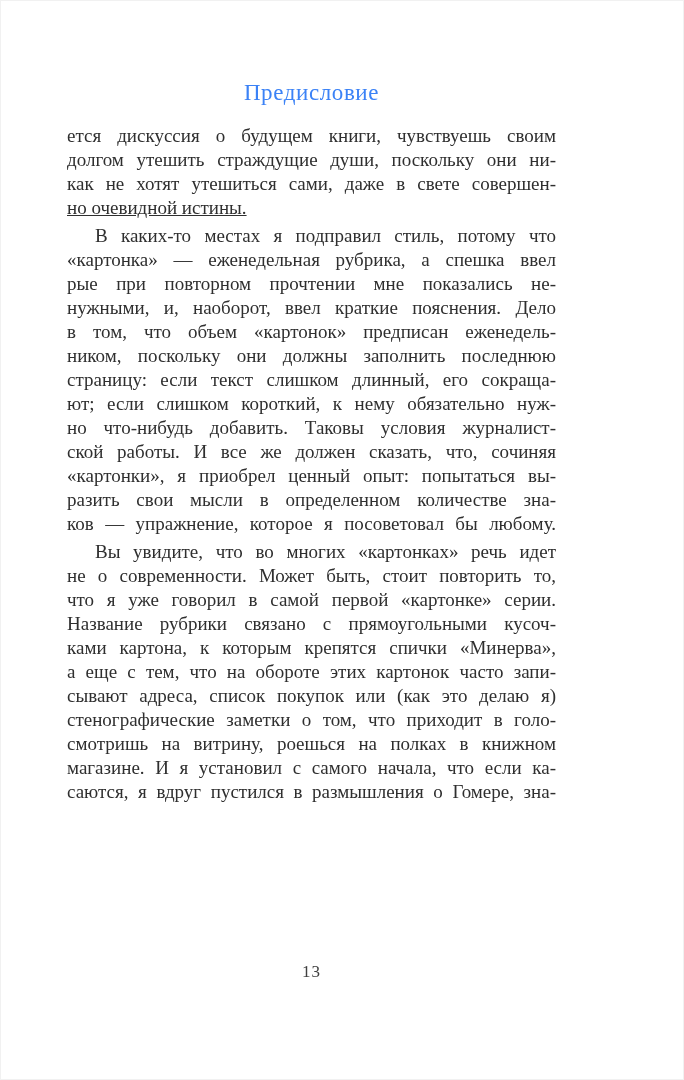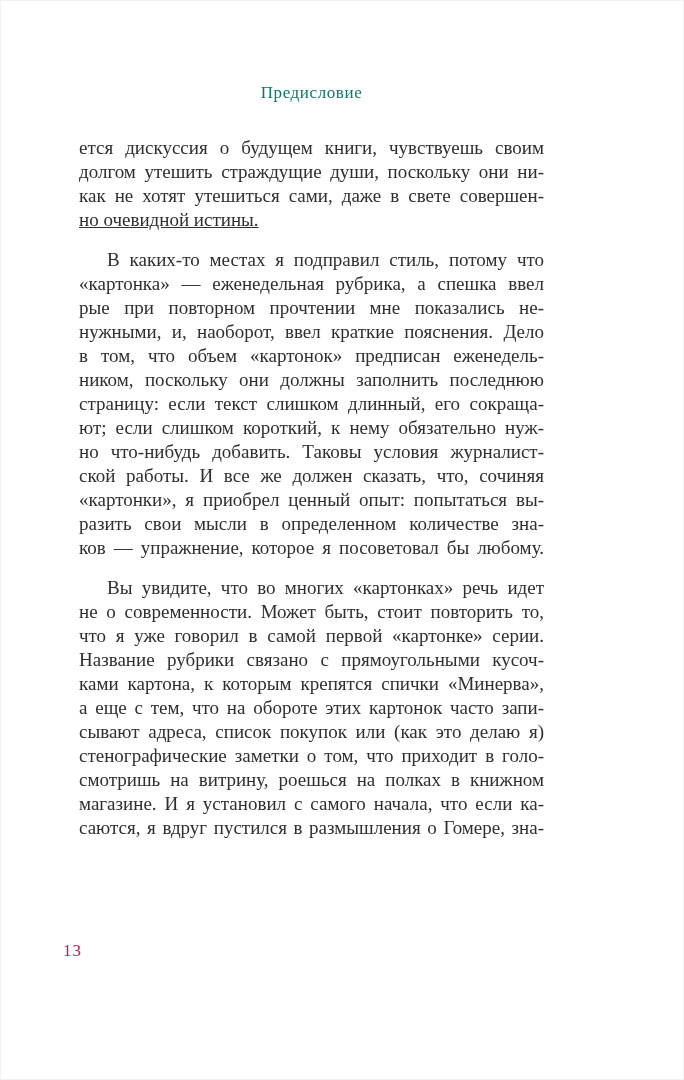--- a/index.html
+++ b/index.html
@@ -21,33 +21,33 @@
     width: 682px; height: 1078px;
     border: 1px solid #f1f1f1;
     background: #ffffff;
   }
   .running-head {
     position: absolute;
     left: 62px;
     top: 82px;
     width: 497px;
     text-align: center;
-    font-size: 17px;
+    font-size: 23px;
     line-height: 20px;
     letter-spacing: 0.6px;
-    color: #0f766e;
+    color: #3b82f6;
   }
   .text-block {
     position: absolute;
     left: 62px;
     top: 119px;
     width: 497px;
   }
   .paragraph {
-    margin: 16px;
+    margin: 4px;
     padding: 0;
   }
   .line {
     font-size: 19px;
     line-height: 24px;
     height: 24px;
     white-space: nowrap;
     text-align: justify;
     text-align-last: justify;
     color: #2f2f2f;
@@ -56,26 +56,27 @@
     text-align: left;
     text-align-last: left;
     text-decoration: underline;
   }
   .line.indent {
     text-indent: 28px;
   }
   .page-number {
     position: absolute;
     left: 62px;
-    top: 939px;
+    top: 960px;
     width: 497px;
+    text-align: center;
     font-size: 17px;
     line-height: 22px;
     letter-spacing: 1px;
-    color: #be185d;
+    color: #404040;
   }
 </style>
 </head>
 <body>
 
 <div class="page-frame">
 
   <div class="running-head">Предисловие</div>
 
   <div class="text-block">

